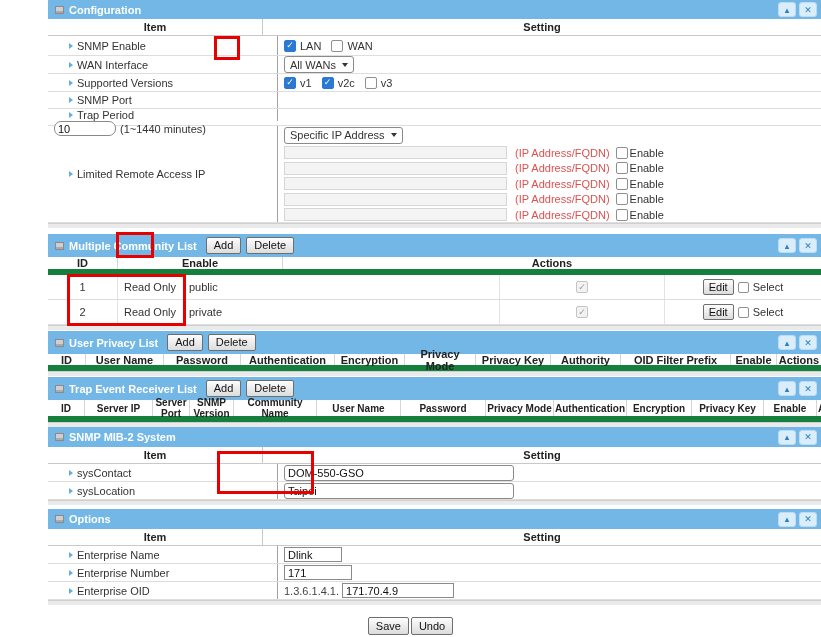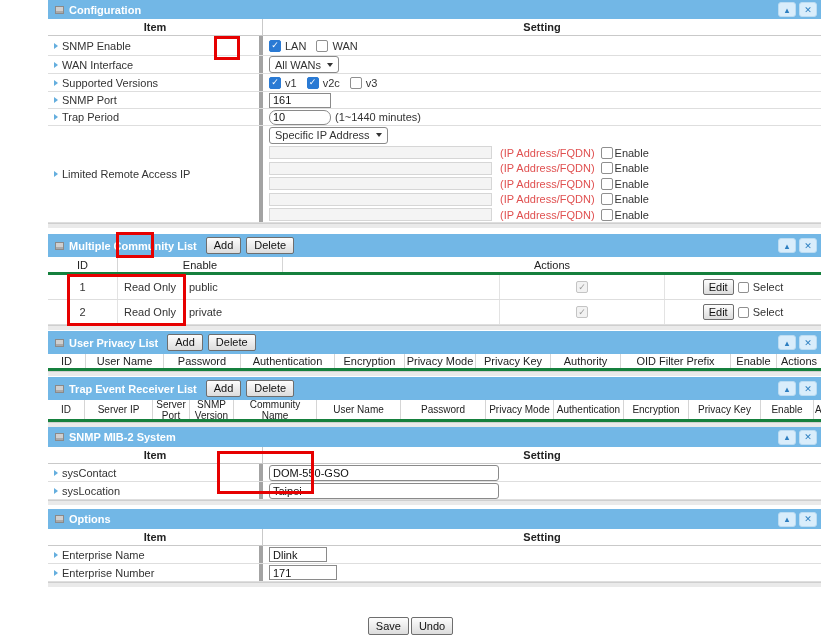--- a/index.html
+++ b/index.html
@@ -28,21 +28,21 @@
     font-family:inherit; font-size:11px; color:#111;
     background:linear-gradient(#fdfdfd,#dcdcdc); border:1px solid #6e6e6e; border-radius:2px;
     padding:1px 7px; height:17px; line-height:13px; cursor:pointer;
   }
   .hdr-add { margin-left:9px; }
   .hdr-del { margin-left:5px; }
   .subhdr { display:flex; border-bottom:1px solid #c9c9c9; font-weight:bold; color:#222; }
   .subhdr .col-item { width:215px; border-right:1px solid #c9c9c9; text-align:center; padding-top:2px; }
   .subhdr .col-setting { flex:1; text-align:center; padding-top:2px; }
   .row { display:flex; border-bottom:1px solid #dedede; align-items:stretch; }
-  .cell-item { width:215px; border-right:4px solid #a3a3a3; display:flex; align-items:center; padding-left:6px; }
+  .cell-item { width:215px; border-right:1px solid #a3a3a3; display:flex; align-items:center; padding-left:6px;margin-left:15px; }
   .cell-setting { flex:1; display:flex; align-items:center; padding-left:6px; gap:4px; }
   .arrow {
     width:0; height:0; border-left:4px solid #64aede; border-top:3px solid transparent;
     border-bottom:3px solid transparent; margin-right:4px; flex:0 0 auto;
   }
   .cb {
     width:12px; height:12px; border:1px solid #8f8f8f; border-radius:2px; background:#fff;
     display:inline-flex; align-items:center; justify-content:center; cursor:pointer; flex:0 0 auto;
   }
   .cb.checked { background:#2a7ad4; border-color:#2a7ad4; }
@@ -60,21 +60,21 @@
     font-family:inherit; font-size:11px; border:1px solid #8a8a8a; background:#fff;
     height:15px; padding:0 3px; color:#111;
   }
   .txt.rnd { border-radius:3px; height:16px; }
   .ip-input { width:223px; height:13px; background:#f4f4f4; border:1px solid #d6d6d6; }
   .red-hint { color:#e05050; margin-left:6px; margin-right:4px; }
   .lim-wrap { display:flex; flex-direction:column; justify-content:center; width:100%; }
   .lim-line { display:flex; align-items:center; height:15.5px; padding-left:6px; gap:2px; }
   .lim-mode { height:19px; padding-left:6px; display:flex; align-items:center; }
   .panel-footer { height:5px; background:#eaeaea; border-top:1px solid #cfcfcf; }
-  .tbl-hdr { display:flex; border-bottom:3px solid #15803d; font-weight:normal; color:#222; }
+  .tbl-hdr { display:flex; border-bottom:6px solid #15803d; font-weight:bold; color:#222; }
   .tbl-hdr > div { display:flex; align-items:center; justify-content:center; text-align:center; border-right:1px solid #d5d5d5; padding:2px 1px; }
   .tbl-hdr > div:last-child { border-right:none; }
   .tbl-row { display:flex; border-bottom:1px solid #dedede; }
   .tbl-row > div { display:flex; align-items:center; justify-content:center; border-right:1px solid #e3e3e3; }
   .tbl-row > div:last-child { border-right:none; }
   .small-hdr { font-size:10px; line-height:11px; }
   .com-access { width:65px; text-align:left; }
   .note { color:#333; }
   .oid-prefix { color:#444; margin-right:3px; }
   .save-row { position:absolute; left:0; width:821px; display:flex; justify-content:center; gap:2px; }
@@ -132,25 +132,22 @@
       <span class="cb-label">v2c</span>
       <span class="cb"></span>
       <span class="cb-label">v3</span>
     </div>
   </div>
   <div class="row" style="height:17px;">
     <div class="cell-item">
         <span class="arrow"></span>
         <span>SNMP Port</span>
       </div>
-    <div class="cell-setting">
-      <input class="txt" style="width: 62px;" value="161">
-    </div>
-  </div>
-  <div class="row" style="height:17px;">
+  </div>
+  <div class="row" style="height:17px;flex-direction:column;">
     <div class="cell-item">
         <span class="arrow"></span>
         <span>Trap Period</span>
       </div>
     <div class="cell-setting">
       <input class="txt" style="width: 62px; border-radius: 7px;" value="10">
       <span class="note">(1~1440 minutes)</span>
     </div>
   </div>
   <div class="row" style="height:97px;">
@@ -365,20 +362,30 @@
   </div>
   <div class="row" style="height:18px;">
     <div class="cell-item">
         <span class="arrow"></span>
         <span>Enterprise Number</span>
       </div>
     <div class="cell-setting">
       <input class="txt" style="width: 68px;" value="171">
     </div>
   </div>
+  <div class="row" style="height:18px;">
+    <div class="cell-item">
+        <span class="arrow"></span>
+        <span>Enterprise OID</span>
+      </div>
+    <div class="cell-setting" style="gap:0;">
+      <span class="oid-prefix">1.3.6.1.4.1.</span>
+      <input class="txt" style="width: 112px;" value="171.70.4.9">
+    </div>
+  </div>
   <div class="panel-footer"></div>
 </div>
 
 <div class="save-row" style="top:617px;">
   <button class="btn" style="height:18px;">Save</button>
   <button class="btn" style="height:18px;">Undo</button>
 </div>
 
 <div class="annot" style="left:214px; top:36px; width:26px; height:24px;"></div>
 <div class="annot" style="left:116px; top:232px; width:38px; height:26px;"></div>

